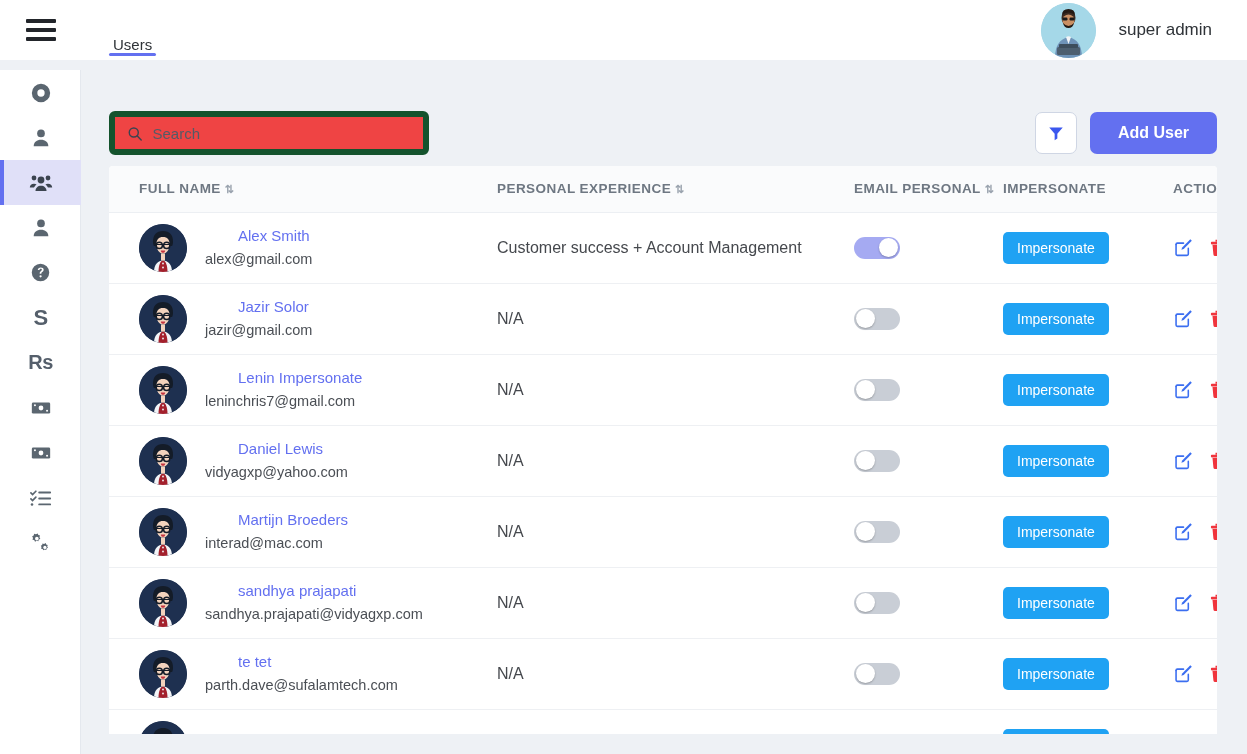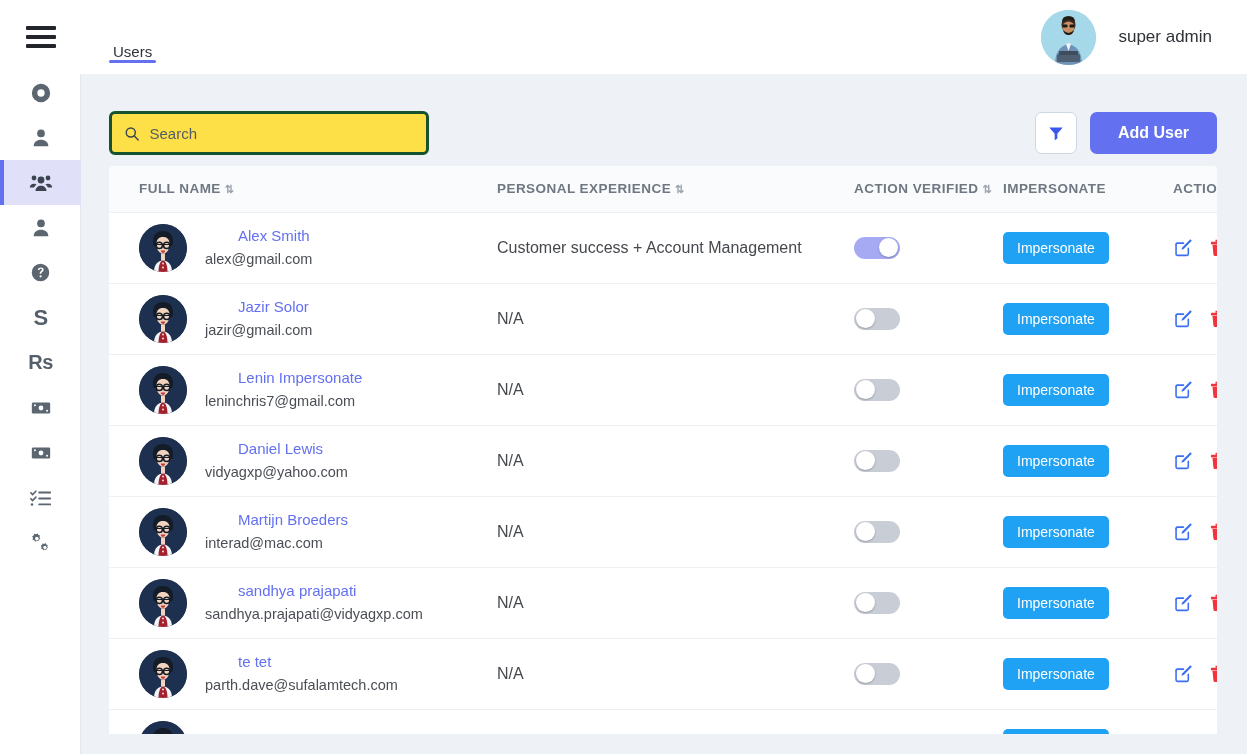--- a/index.html
+++ b/index.html
@@ -6,21 +6,21 @@
   html, body {
     width: 1247px; height: 754px;
     font-family: "Liberation Sans", sans-serif;
     background: #eef1f5;
     overflow: hidden;
   }
 
   
   .topbar {
     position: absolute; top: 0; left: 0;
-    width: 1247px; height: 74px;
+    width: 1247px; height: 60px;
     background: #ffffff;
     display: flex; align-items: center;
     z-index: 20;
   }
   .hamburger {
     width: 81px; height: 70px;
     display: flex; flex-direction: column;
     align-items: center; justify-content: center;
     gap: 5px; cursor: pointer;
   }
@@ -77,21 +77,21 @@
     width: 1166px; height: 684px;
     background: #eef1f5;
     overflow: hidden;
   }
   .toolbar {
     display: flex; align-items: center;
     padding: 30px 30px 0 28px; height: 96px;
   }
   .search-box {
     width: 320px; height: 44px;
-    background: #fde047; border: 3px solid #14532d;
+    background: #ef4444; border: 6px solid #14532d;
     border-radius: 6px; display: flex; align-items: center;
     padding: 0 12px; gap: 10px;
   }
   .search-box input {
     border: none; outline: none; font-size: 15px;
     color: #30343a; background: transparent;
     font-family: "Liberation Sans", sans-serif; width: 100%;
   }
   .search-box input::placeholder { color: #545b66; }
   .toolbar-right { margin-left: auto; display: flex; align-items: center; gap: 13px; }
@@ -310,21 +310,21 @@
     <table>
       <thead>
         <tr>
           <th class="c-name">
             <span>FULL NAME</span><span class="sort-ic">⇅</span>
           </th>
           <th class="c-exp">
             <span>PERSONAL EXPERIENCE</span><span class="sort-ic">⇅</span>
           </th>
           <th class="c-ver">
-            <span>ACTION VERIFIED</span><span class="sort-ic">⇅</span>
+            <span>EMAIL PERSONAL</span><span class="sort-ic">⇅</span>
           </th>
           <th class="c-imp">
             <span>IMPERSONATE</span>
           </th>
           <th class="c-act">
             <span>ACTION</span>
           </th>
         </tr>
       </thead>
       <tbody id="tbody">

